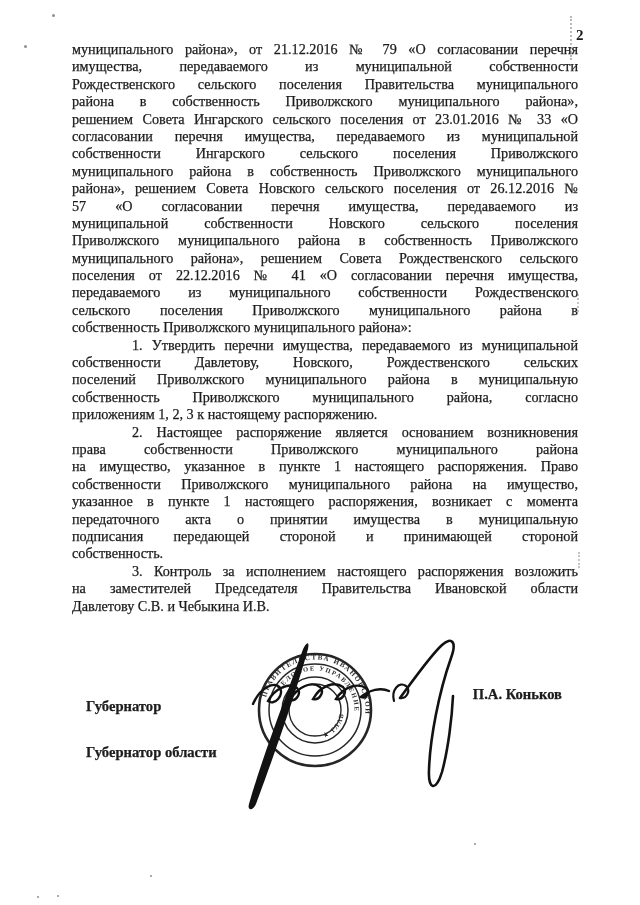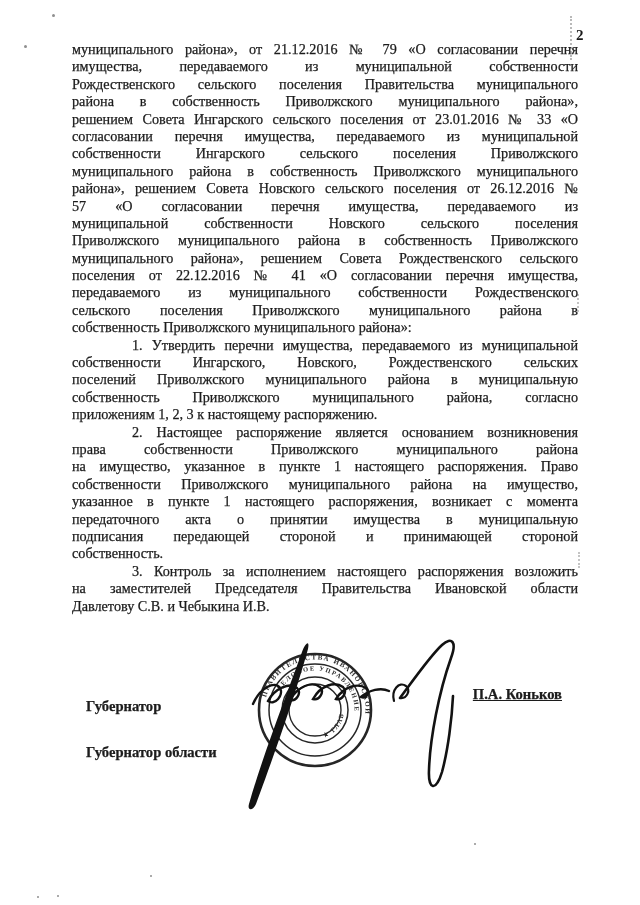--- a/index.html
+++ b/index.html
@@ -36,21 +36,21 @@
   .tline.last{text-align-last:left;}
   .tline.first-indent{text-indent:60px;}
   
   .sig-row{
     position:absolute;left:86px;top:671px;width:476px;
     display:flex;justify-content:space-between;align-items:flex-start;
     font-weight:bold;font-size:14.6px;
     -webkit-text-stroke:0.25px #1c1c1c;
   }
   .sig-title div{line-height:22px;margin-top:24px;}
-  .sig-name{margin-top:15px;text-decoration:underline;}
+  .sig-name{margin-top:15px;}
   
   .stamp-svg{position:absolute;left:250px;top:645px;}
   .autograph-svg{position:absolute;left:230px;top:618px;}
   
   .speck{position:absolute;width:3px;height:3px;background:#8f8f8f;border-radius:50%;}
   .speck.s1{left:52px;top:14px;}
   .speck.s2{left:24px;top:45px;}
   .speck.s3{left:37px;top:896px;width:2px;height:2px;}
   .speck.s4{left:57px;top:895px;width:2px;height:2px;}
   .speck.s5{left:150px;top:875px;width:2px;height:2px;}
@@ -82,21 +82,21 @@
         <div class="tline">муниципальной собственности Новского сельского поселения</div>
         <div class="tline">Приволжского муниципального района в собственность Приволжского</div>
         <div class="tline">муниципального района», решением Совета Рождественского сельского</div>
         <div class="tline">поселения от 22.12.2016 № 41 «О согласовании перечня имущества,</div>
         <div class="tline">передаваемого из муниципального собственности Рождественского</div>
         <div class="tline">сельского поселения Приволжского муниципального района в</div>
         <div class="tline last">собственность Приволжского муниципального района»:</div>
       </div>
       <div class="para">
         <div class="tline first-indent">1. Утвердить перечни имущества, передаваемого из муниципальной</div>
-        <div class="tline">собственности Ингарского, Новского, Рождественского сельских</div>
+        <div class="tline">собственности Давлетову, Новского, Рождественского сельских</div>
         <div class="tline">поселений Приволжского муниципального района в муниципальную</div>
         <div class="tline">собственность Приволжского муниципального района, согласно</div>
         <div class="tline last">приложениям 1, 2, 3 к настоящему распоряжению.</div>
       </div>
       <div class="para">
         <div class="tline first-indent">2. Настоящее распоряжение является основанием возникновения</div>
         <div class="tline">права собственности Приволжского муниципального района</div>
         <div class="tline">на имущество, указанное в пункте 1 настоящего распоряжения. Право</div>
         <div class="tline">собственности Приволжского муниципального района на имущество,</div>
         <div class="tline">указанное в пункте 1 настоящего распоряжения, возникает с момента</div>

